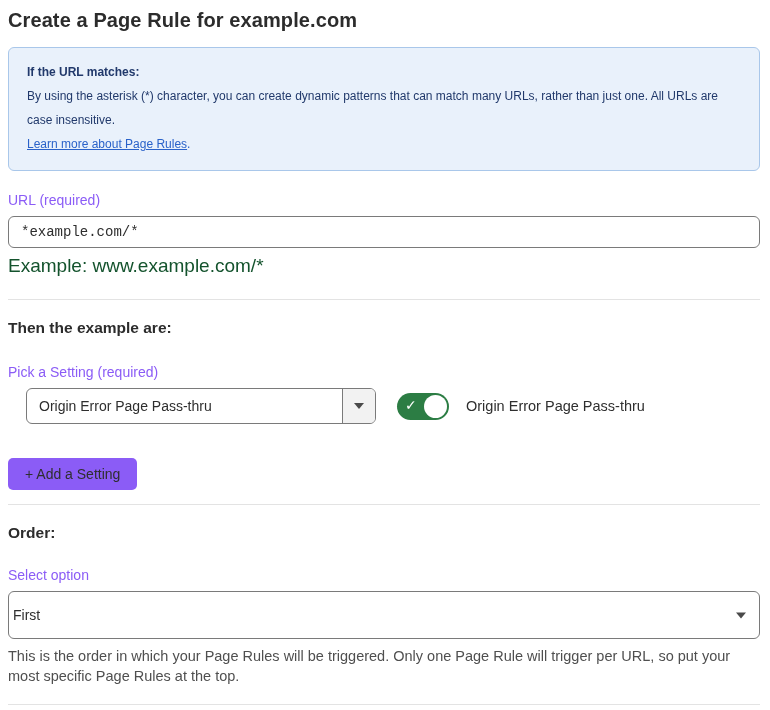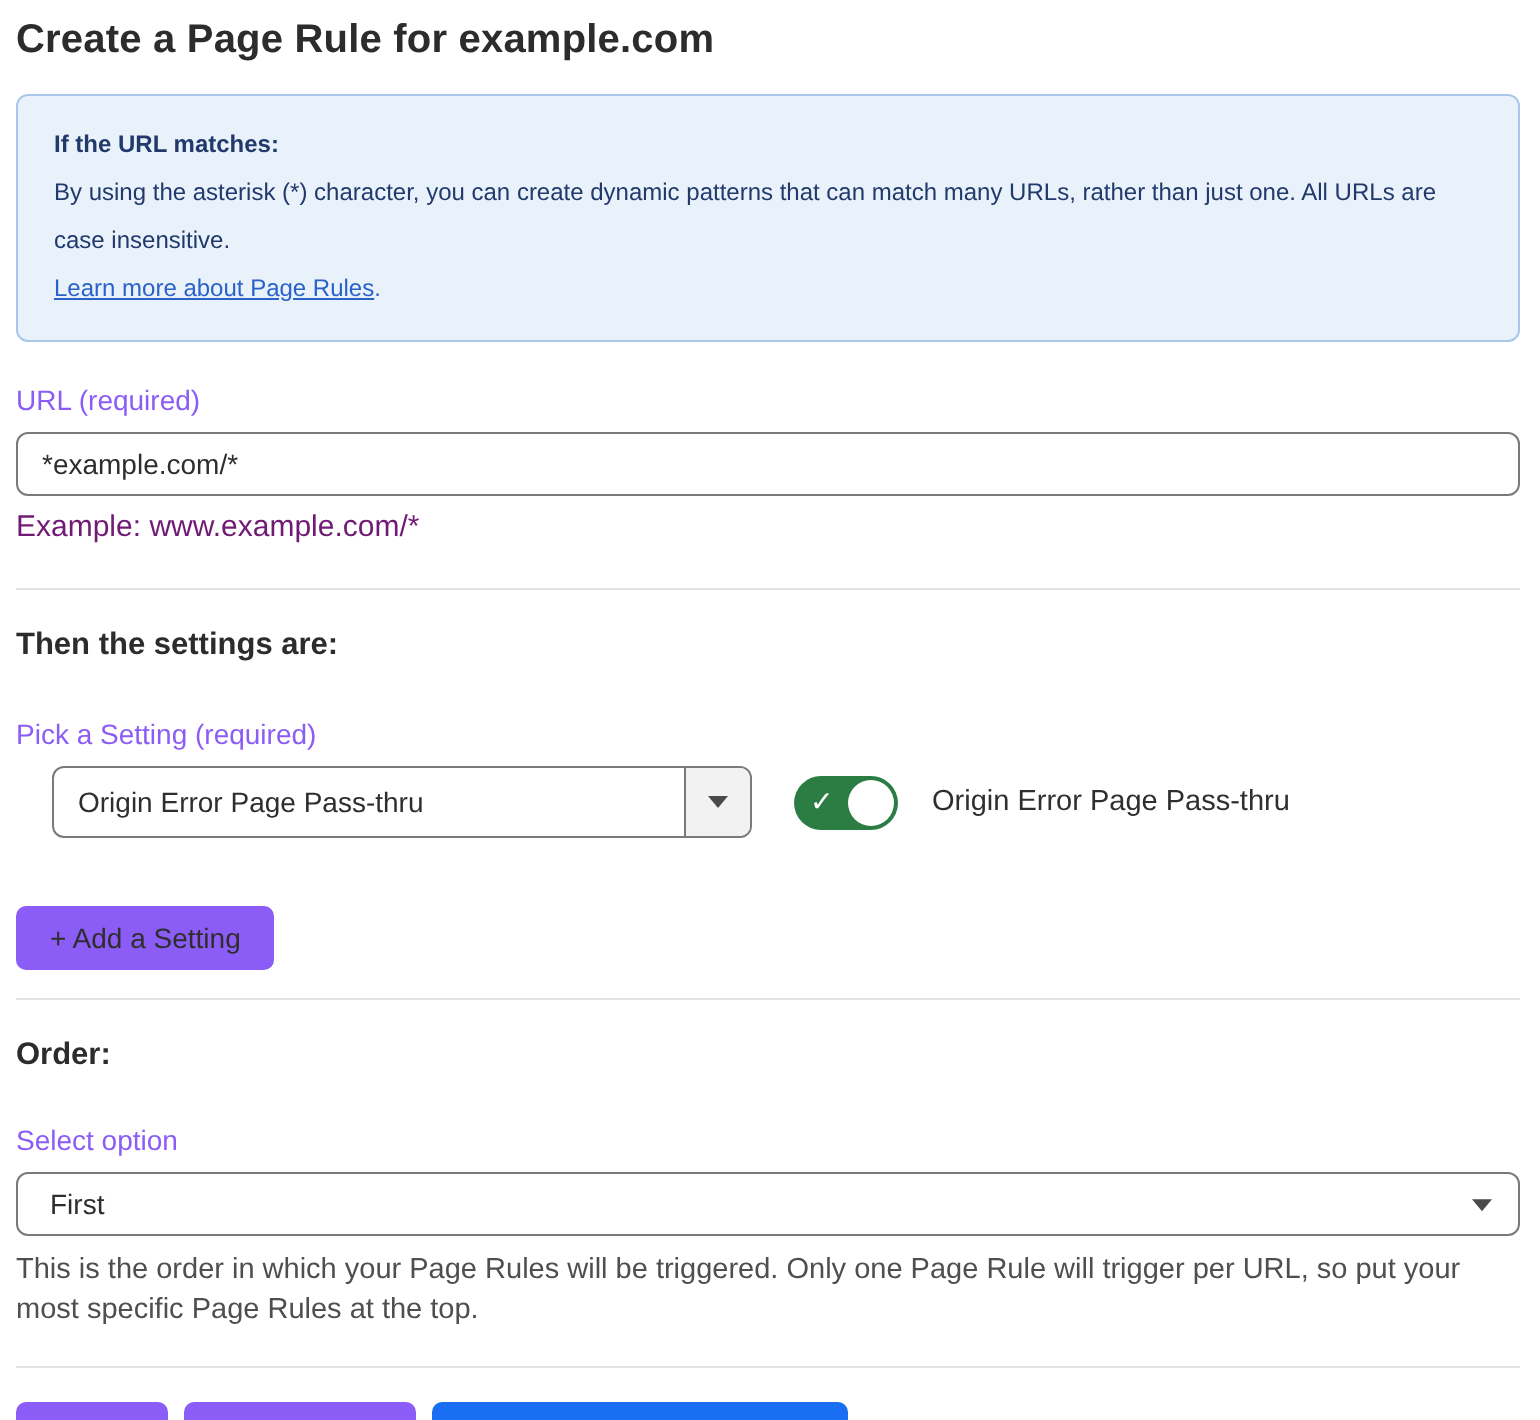--- a/index.html
+++ b/index.html
@@ -34,32 +34,32 @@
   .info-box .info-link {
     color: #2a62c9;
     text-decoration: underline;
     cursor: pointer;
     margin-top: 34px;
   }
   .info-box .info-link-suffix { color: #2a62c9; }
 
   
   .field-label { font-size: 14px; color: #8b5cf6; margin-bottom: 8px; }
-  .helper-text { font-size: 15px; color: #701a75; margin-top: 7px; }
+  .helper-text { font-size: 19px; color: #14532d; margin-top: 7px; }
 
   
   .url-input {
     width: 100%;
     height: 32px;
     border: 1px solid #7a7a7a;
     border-radius: 6px;
     padding: 0 12px;
     font-size: 14px;
     color: #2e2e2e;
-    font-family: Liberation Sans, sans-serif;
+    font-family: Liberation Mono, monospace;
     background: #fff;
     outline: none;
   }
 
   .divider { border: none; border-top: 1px solid #e3e3e3; margin: 22px 0 0 0; }
 
   .section-heading {
     font-size: 15.5px;
     font-weight: 700;
     color: #2c2c2c;
@@ -149,27 +149,27 @@
     padding: 0 16px;
   }
   .btn-gray { background: #8b5cf6; color: #2e2e2e; }
   .btn-add { margin-top: 34px; padding: 0 17px; }
 
   
   .order-label-row { margin-top: 25px; }
   .order-select {
     position: relative;
     width: 100%;
-    height: 32px;
+    height: 48px;
     border: 1px solid #7a7a7a;
     border-radius: 6px;
     background: #fff;
     display: flex;
     align-items: center;
-    padding: 0 34px 0 16px;
+    padding: 0 34px 0 4px;
     font-size: 14px;
     color: #2e2e2e;
     cursor: pointer;
   }
   .order-select .caret-down {
     position: absolute;
     right: 13px;
     top: 50%;
     transform: translateY(-40%);
   }
@@ -199,21 +199,21 @@
     <div class="info-body">By using the asterisk (*) character, you can create dynamic patterns that can match many URLs, rather than just one. All URLs are case insensitive.</div>
     <div><span class="info-link">Learn more about Page Rules</span><span class="info-link-suffix">.</span></div>
   </div>
 
   <div class="field-label">URL (required)</div>
   <input class="url-input" type="text" value="*example.com/*" style="">
   <div class="helper-text">Example: www.example.com/*</div>
 
   <hr class="divider">
 
-  <div class="section-heading">Then the settings are:</div>
+  <div class="section-heading">Then the example are:</div>
 
   <div class="field-label setting-label-row">Pick a Setting (required)</div>
 
   <div class="setting-row">
     <div class="setting-select">
       <div class="select-value">Origin Error Page Pass-thru</div>
       <div class="select-arrow-box">
         <span class="caret-down"></span>
       </div>
     </div>

